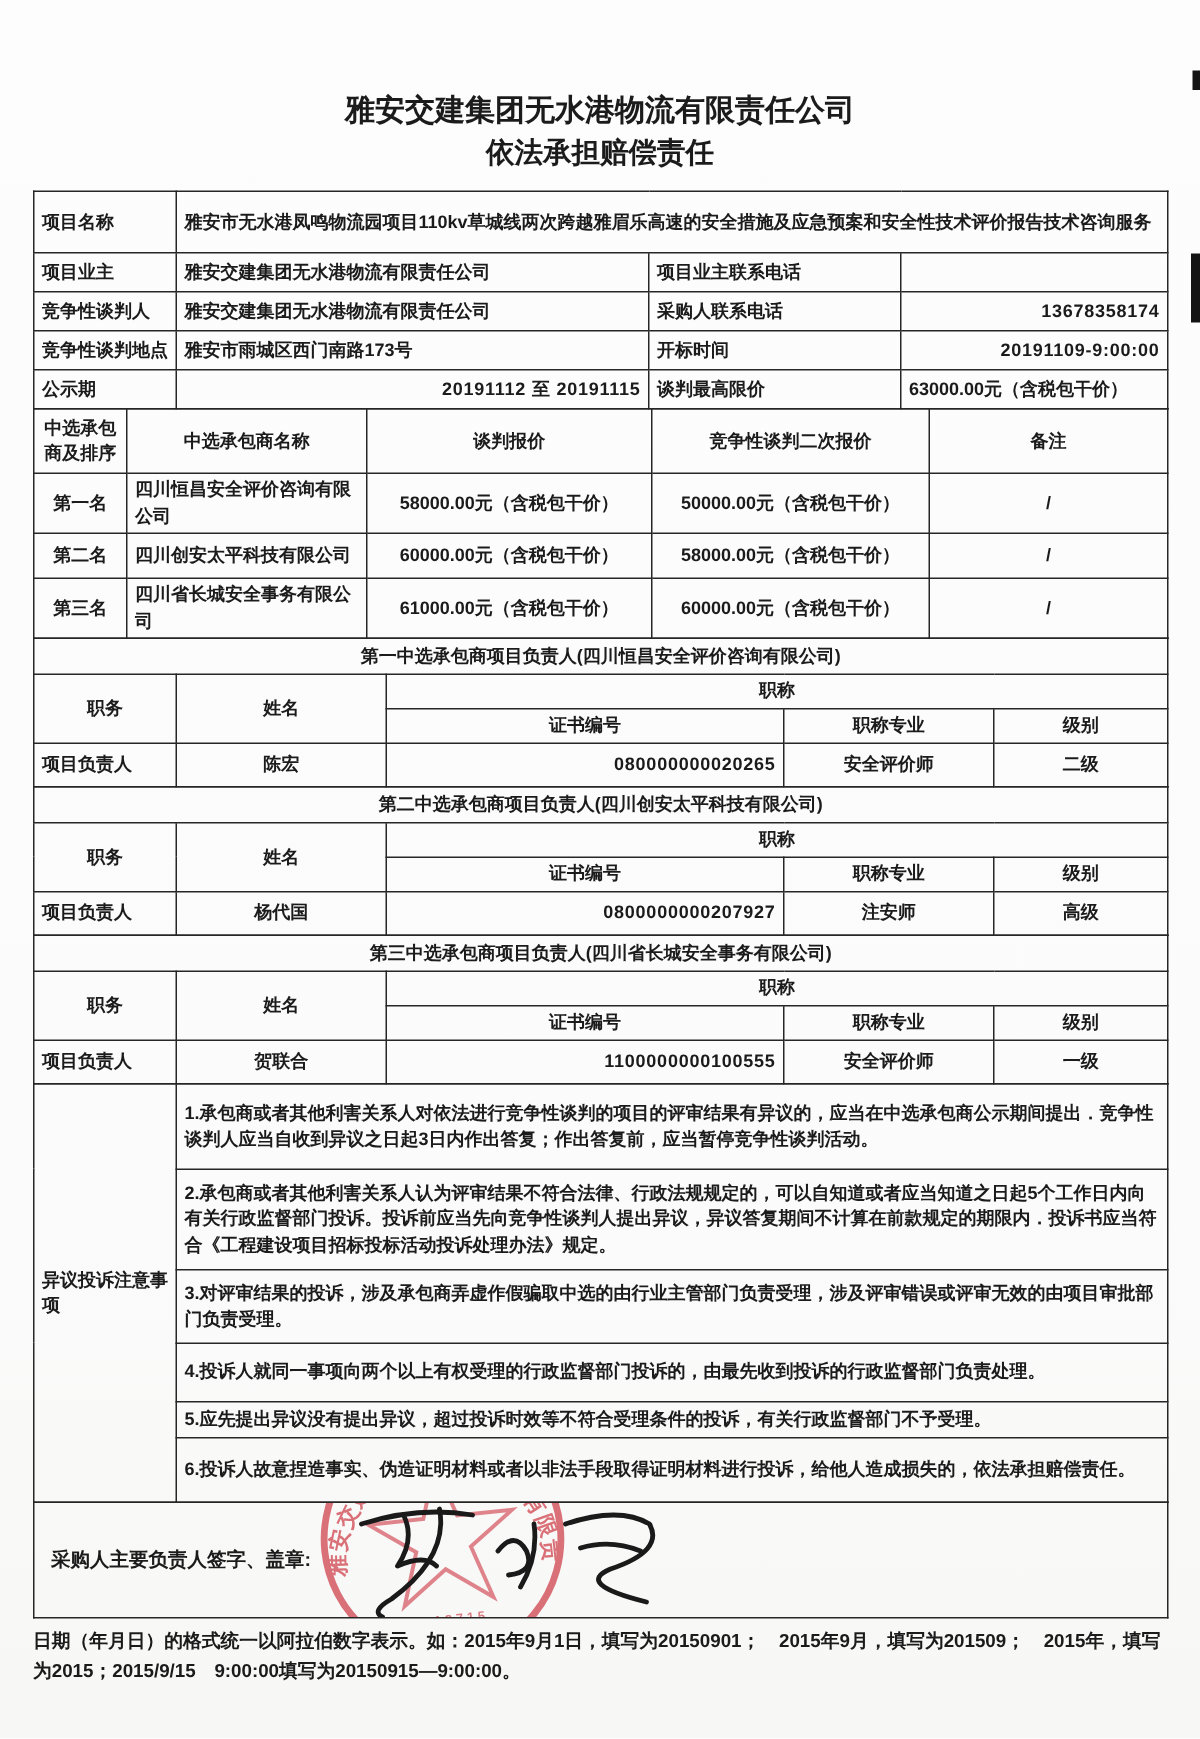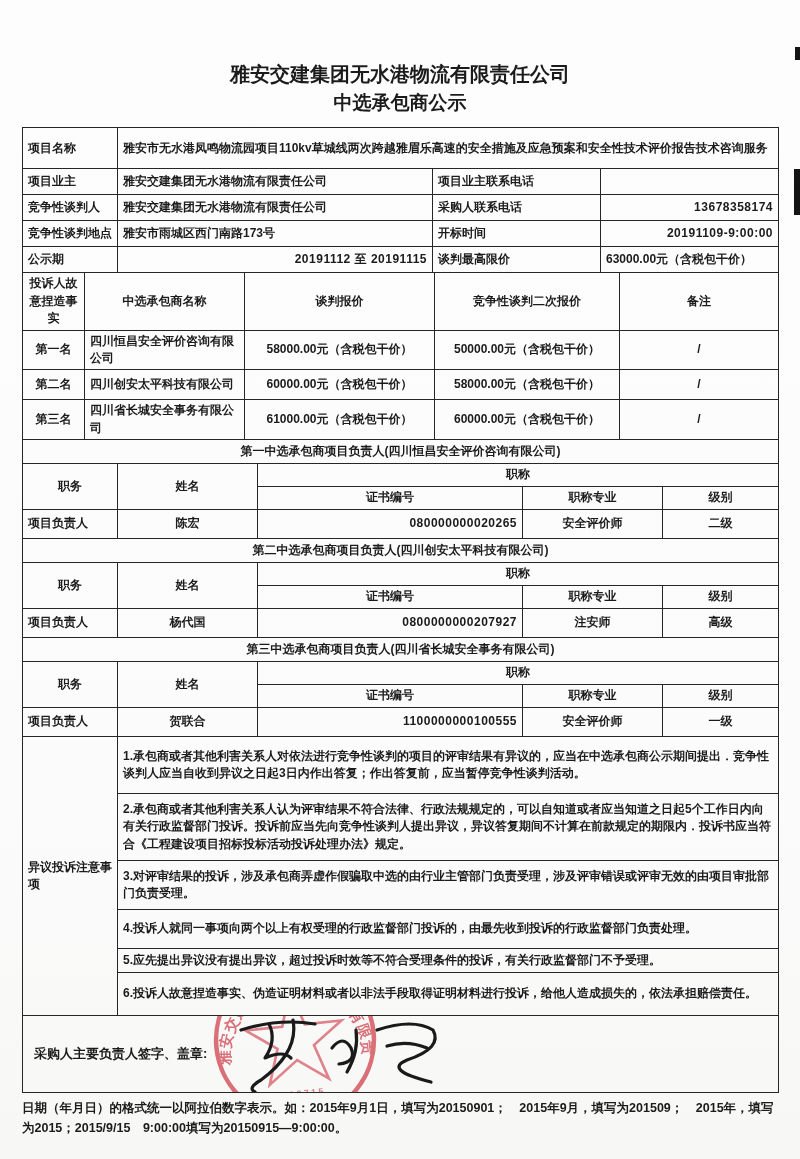--- a/index.html
+++ b/index.html
@@ -45,21 +45,21 @@
 
 <div class="page">
 
   <div class="scan-mark mark-a"></div>
   <div class="scan-mark mark-b"></div>
 
   <div class="doc">
 
     <div class="title-block">
       <div class="title-line1">雅安交建集团无水港物流有限责任公司</div>
-      <div class="title-line4">中选承包商公示</div>
+      <div class="title-line4">依法承担赔偿责任</div>
     </div>
 
     <table class="tbl">
       <colgroup>
           <col style="width:95px">
           <col style="width:315px">
           <col style="width:168px">
           <col style="width:178px">
         </colgroup>
       <tbody>
@@ -97,21 +97,21 @@
     <table class="tbl">
       <colgroup>
           <col style="width:62px">
           <col style="width:160px">
           <col style="width:190px">
           <col style="width:185px">
           <col style="width:159px">
         </colgroup>
       <tbody>
           <tr>
-        <td class="ctr" style="height:38px">投诉人故意捏造事实</td>
+        <td class="ctr" style="height:38px">中选承包商及排序</td>
         <td class="ctr">中选承包商名称</td>
         <td class="ctr">谈判报价</td>
         <td class="ctr">竞争性谈判二次报价</td>
         <td class="ctr">备注</td>
       </tr>
       <tr>
         <td class="ctr" style="height:25px">第一名</td>
         <td class="lbl">四川恒昌安全评价咨询有限公司</td>
         <td class="ctr">58000.00元（含税包干价）</td>
         <td class="ctr">50000.00元（含税包干价）</td>

